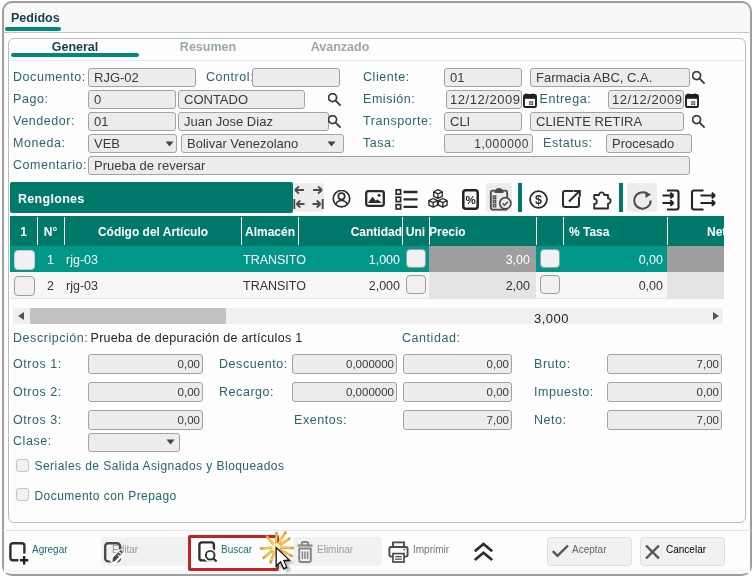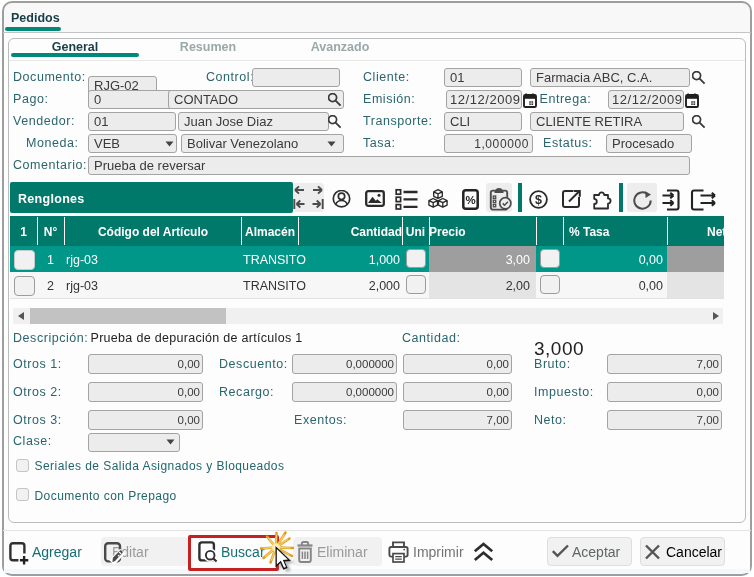--- a/index.html
+++ b/index.html
@@ -11,64 +11,64 @@
 .lbl2{position:absolute;font-size:12px;letter-spacing:0.45px;color:#21666c;white-space:nowrap}
 .val{position:absolute;font-size:12.5px;letter-spacing:0.3px;color:#222;white-space:nowrap}
 .inp{position:absolute;height:19px;background:#ececec;border:1px solid #a3a3a3;border-radius:3px;font-size:13px;color:#3a3a3a;line-height:16px;padding:1px 5px 0 5px;white-space:nowrap;overflow:hidden}
 .inp2{position:absolute;height:20px;background:#ececec;border:1px solid #a3a3a3;border-radius:3px;font-size:11.5px;color:#3a3a3a;line-height:17px;padding:1px 2px 0 5px;white-space:nowrap;overflow:hidden;text-align:right}
 .inp.r{text-align:right;padding-right:3px}
 .teal{background:#00796b}
 .hdrtxt{position:absolute;color:#fff;font-weight:bold;font-size:12px;white-space:nowrap}
 .cbx{position:absolute;background:#f1f1f1;border:1px solid #9c9c9c;border-radius:4px}
 .rowtxt{position:absolute;font-size:12.5px;white-space:nowrap}
 .btn{position:absolute;height:29px;background:#f1f1f1;border-radius:4px}
-.btntxt{position:absolute;font-size:14px;white-space:nowrap}
+.btntxt{position:absolute;font-size:10px;white-space:nowrap}
 </style>
 </head>
 <body>
 <div id="page">
   <div class="frame"></div>
   <div class="abs" style="left:4px;top:33px;width:746px;height:536px;background:#fdfdfd"></div>
 
   <div class="abs" style="left:11px;top:11px;font-size:12.5px;font-weight:bold;color:#183e48">Pedidos</div>
   <div class="abs" style="left:5px;top:27px;width:56px;height:4px;background:#00897b;border-radius:2px"></div>
   <div class="abs" style="left:3px;top:32px;width:748px;height:1px;background:#c3c3c3"></div>
 
   <div class="abs" style="left:8px;top:38px;width:738px;height:485px;border:1px solid #b9bdbd;border-radius:6px"></div>
 
   <div class="abs" style="left:11px;top:39.5px;width:128px;text-align:center;font-size:12.5px;font-weight:bold;color:#183e48">General</div>
   <div class="abs" style="left:144px;top:39.5px;width:128px;text-align:center;font-size:12.5px;font-weight:bold;color:#9aa8a8">Resumen</div>
   <div class="abs" style="left:276px;top:39.5px;width:128px;text-align:center;font-size:12.5px;font-weight:bold;color:#9aa8a8">Avanzado</div>
   <div class="abs" style="left:9px;top:59.5px;width:736px;height:1px;background:#e8e8e8"></div>
   <div class="abs" style="left:11px;top:53px;width:128px;height:4px;background:#00897b;border-radius:2px"></div>
 
   <div class="lbl" style="left:13px;top:70px">Documento:</div>
-  <div class="inp" style="left:88px;top:76px;width:69px">RJG-02</div>
+  <div class="inp" style="left:88px;top:68px;width:108px">RJG-02</div>
   <div class="lbl" style="left:206px;top:70px">Control:</div>
   <div class="inp" style="left:252px;top:68px;width:88px"></div>
   <div class="lbl" style="left:363px;top:70px">Cliente:</div>
   <div class="inp" style="left:444px;top:68px;width:78px">01</div>
   <div class="inp" style="left:530px;top:68px;width:160px">Farmacia ABC, C.A.</div>
 
   <div class="lbl" style="left:13px;top:92px">Pago:</div>
   <div class="inp" style="left:88px;top:90px;width:88px">0</div>
-  <div class="inp" style="left:168px;top:90px;width:176px">CONTADO</div>
+  <div class="inp" style="left:178px;top:90px;width:127px">CONTADO</div>
   <div class="lbl" style="left:363px;top:92px">Emisión:</div>
   <div class="inp" style="left:446px;top:90px;width:76px;letter-spacing:0.55px;padding-left:3px">12/12/2009</div>
   <div class="lbl" style="left:539.5px;top:92px">Entrega:</div>
   <div class="inp" style="left:608px;top:90px;width:76px;letter-spacing:0.55px;padding-left:3px">12/12/2009</div>
 
   <div class="lbl" style="left:13px;top:114px">Vendedor:</div>
   <div class="inp" style="left:88px;top:112px;width:88px">01</div>
   <div class="inp" style="left:178px;top:112px;width:151px">Juan Jose Diaz</div>
   <div class="lbl" style="left:363px;top:114px">Transporte:</div>
   <div class="inp" style="left:444px;top:112px;width:78px">CLI</div>
   <div class="inp" style="left:530px;top:112px;width:154px">CLIENTE RETIRA</div>
 
-  <div class="lbl" style="left:26px;top:136px">Moneda:</div>
+  <div class="lbl" style="left:13px;top:136px">Moneda:</div>
   <div class="inp" style="left:88px;top:134px;width:89px">VEB</div>
   <div class="inp" style="left:181px;top:134px;width:163px">Bolivar Venezolano</div>
   <div class="lbl" style="left:363px;top:136px">Tasa:</div>
   <div class="inp r" style="left:444px;top:134px;width:89px;letter-spacing:0.6px;font-size:12px">1,000000</div>
   <div class="lbl" style="left:543px;top:136px">Estatus:</div>
   <div class="inp" style="left:606px;top:134px;width:86px">Procesado</div>
 
   <div class="lbl" style="left:13px;top:158px">Comentario:</div>
   <div class="inp" style="left:88px;top:156px;width:602px">Prueba de reversar</div>
 
@@ -261,21 +261,21 @@
   <svg class="abs" style="left:18px;top:312px" width="6" height="8" viewBox="0 0 6 8">
       <path d="M6 0 L0 4 L6 8 Z" fill="#555"></path>
     </svg>
   <svg class="abs" style="left:713px;top:312px" width="6" height="8" viewBox="0 0 6 8">
       <path d="M0 0 L6 4 L0 8 Z" fill="#555"></path>
     </svg>
 
   <div class="lbl" style="left:13px;top:330.5px">Descripción:</div>
   <div class="val" style="left:90.5px;top:331px">Prueba de depuración de artículos 1</div>
   <div class="lbl" style="left:402px;top:330.5px">Cantidad:</div>
-  <div class="val" style="left:534px;top:338px;font-size:19px;letter-spacing:0.5px">3,000</div>
+  <div class="val" style="left:534px;top:311px;font-size:13px;letter-spacing:0.5px">3,000</div>
 
   <div class="lbl" style="left:13px;top:357px">Otros 1:</div>
   <div class="inp2" style="left:88px;top:354px;width:115px">0,00</div>
   <div class="lbl" style="left:219px;top:357px">Descuento:</div>
   <div class="inp2" style="left:292px;top:354px;width:105px">0,000000</div>
   <div class="inp2" style="left:403px;top:354px;width:109px">0,00</div>
   <div class="lbl" style="left:534px;top:357px">Bruto:</div>
   <div class="inp2" style="left:607px;top:354px;width:115px">7,00</div>
 
   <div class="lbl" style="left:13px;top:385px">Otros 2:</div>

